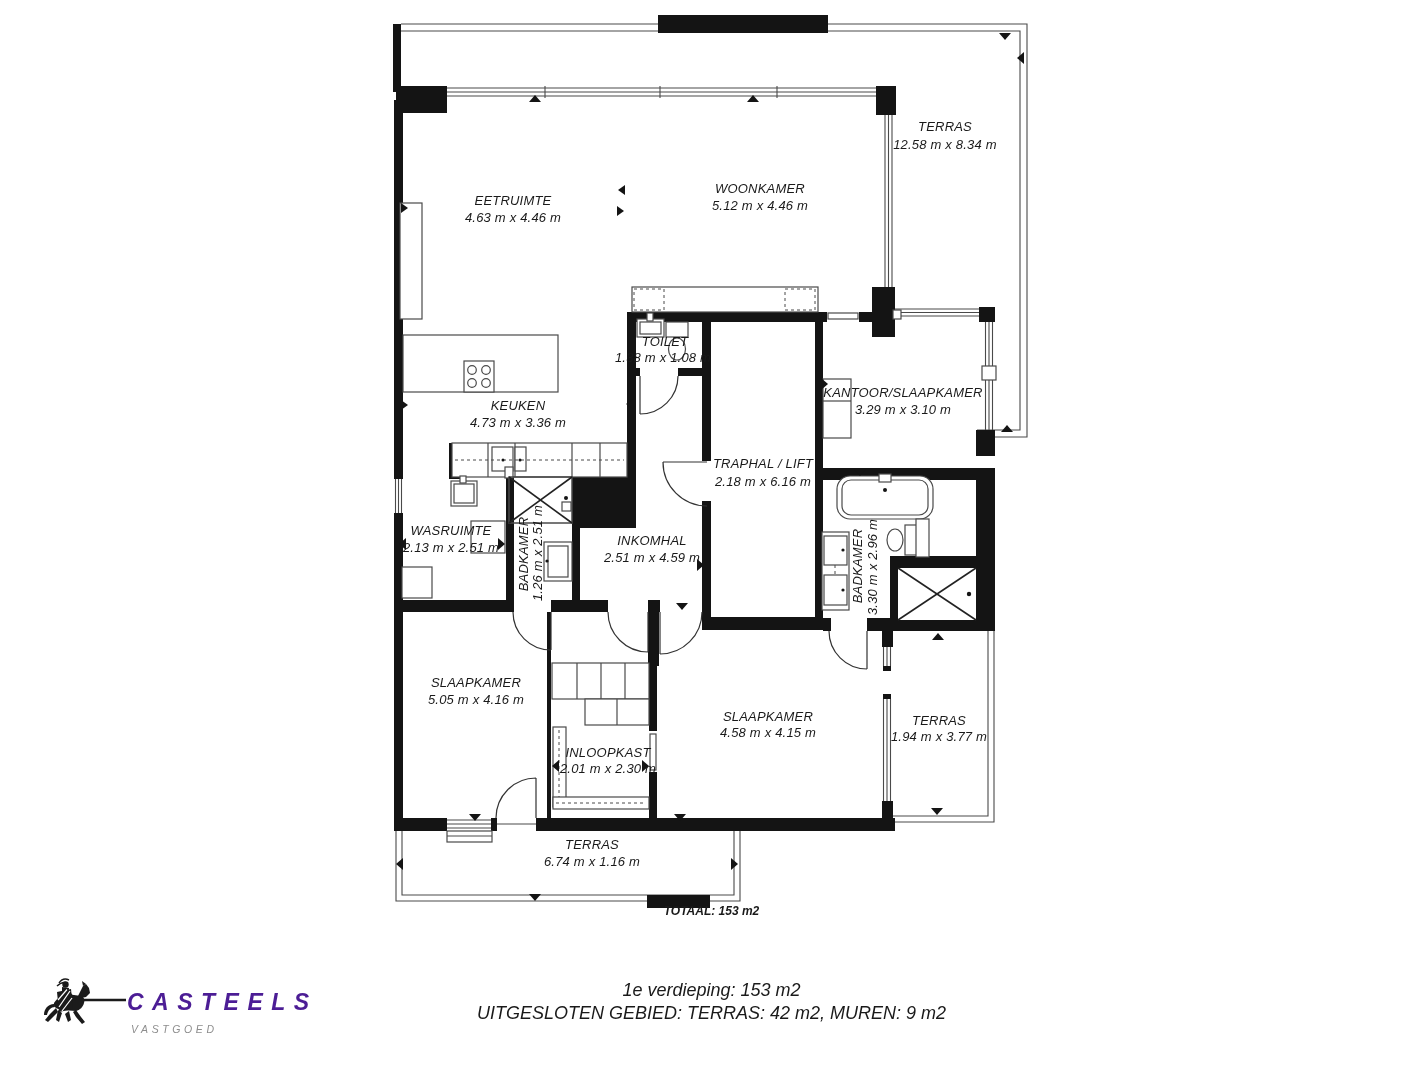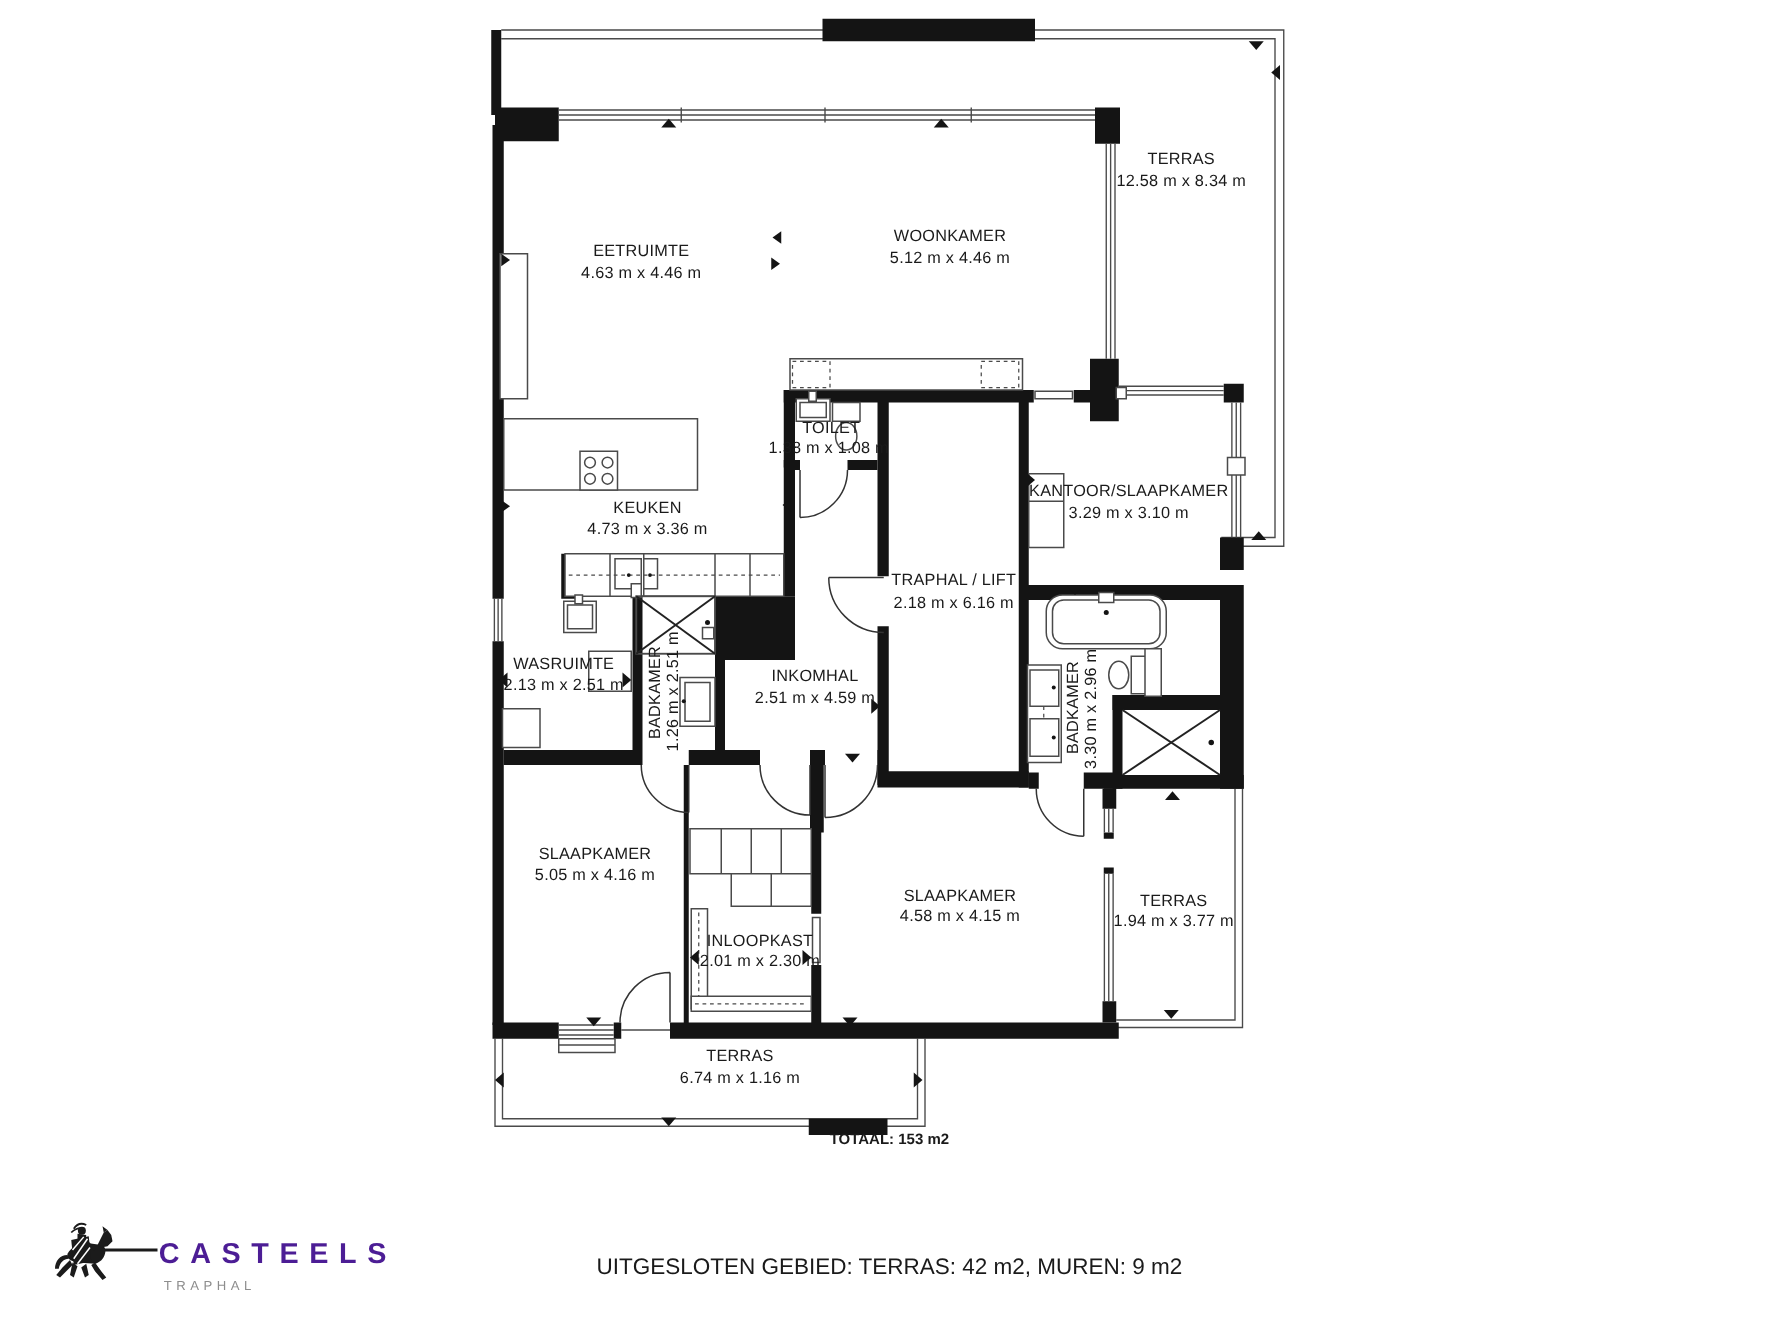--- a/index.html
+++ b/index.html
@@ -1,17 +1,17 @@
 <!DOCTYPE html>
 <html><head>
 <meta charset="utf-8">
 <style>
   html,body{margin:0;padding:0;background:#fff;}
   .screen{position:relative;width:1138px;height:1067px;background:#fff;overflow:hidden;
-          font-family:"Liberation Sans","DejaVu Sans",sans-serif;color:#1a1a1a;}
+          font-family:"Liberation Sans","DejaVu Sans",sans-serif;color:#1a1a1a;font-style:italic;}
   .plan-svg{position:absolute;left:0;top:0;}
   svg text{font-family:"Liberation Sans","DejaVu Sans",sans-serif;font-size:13px;fill:#1a1a1a;
            text-anchor:middle;letter-spacing:.2px;}
   .w{fill:#141414;stroke:none;}
   .ln{stroke:#4a4a4a;stroke-width:1.1;fill:none;}
   .thin{stroke:#4a4a4a;stroke-width:1.2;fill:none;}
   .fx{stroke:#4a4a4a;stroke-width:1.2;fill:#fff;}
   .fxd{stroke:#4a4a4a;stroke-width:1;fill:none;stroke-dasharray:3,3;}
   .door{stroke:#333;stroke-width:1.2;fill:none;}
   .mk{fill:#141414;}
@@ -307,20 +307,21 @@
       <text x="768" y="721">SLAAPKAMER</text>
       <text x="768" y="737">4.58 m x 4.15 m</text>
       <text x="939" y="725">TERRAS</text>
       <text x="939" y="741">1.94 m x 3.77 m</text>
       <text x="592" y="849">TERRAS</text>
       <text x="592" y="866">6.74 m x 1.16 m</text>
     </g>
   </svg>
 
   <div class="footer-line f-total">TOTAAL: 153 m2</div>
+  <div class="footer-line f-floor">1e verdieping: 153 m2</div>
   <div class="footer-line f-excl">UITGESLOTEN GEBIED: TERRAS: 42 m2, MUREN: 9 m2</div>
 
   <svg class="logo-svg" width="92" height="66" viewBox="0 0 92 66">
     <g fill="#1b1b1b" stroke="none">
       <line x1="29" y1="26" x2="88" y2="26" stroke="#1b1b1b" stroke-width="2.3"></line>
       <path d="M16,29 C20,22 28,19 36,21 L43,22 C46,23 47,26 46,29 C45,33 42,36 38,37 L24,36 C19,35 15,33 16,29 Z"></path>
       <path d="M40,22 L45,12 L48,10 L51,14 L52,19 L48,23 L43,24 Z"></path>
       <path d="M45,12 L44,7 L48,10 Z"></path>
       <path d="M38,36 L43,43 L47,48 L44,50 L38,43 L35,38 Z"></path>
       <path d="M31,37 L33,46 L30,48 L27,40 Z"></path>
@@ -332,15 +333,15 @@
       <path d="M21,9 Q25,3 31,6" fill="none" stroke="#1b1b1b" stroke-width="1.4"></path>
       <path d="M19,12 Q24,7 30,9" fill="none" stroke="#1b1b1b" stroke-width="1.4"></path>
       <path d="M29,16 L34,22 L38,26" fill="none" stroke="#1b1b1b" stroke-width="2"></path>
       <path d="M19,18 L33,15 L35,35 L21,38 Z"></path>
       <line x1="21" y1="33" x2="32" y2="17" stroke="#fff" stroke-width="1.2"></line>
       <line x1="20" y1="26" x2="29" y2="15.5" stroke="#fff" stroke-width="1.2"></line>
       <line x1="24" y1="37" x2="34" y2="24" stroke="#fff" stroke-width="1.2"></line>
     </g>
   </svg>
   <div class="brand">CASTEELS</div>
-  <div class="tagline">TRAPHAL</div>
+  <div class="tagline">VASTGOED</div>
 
 </div>
 
 </body></html>

